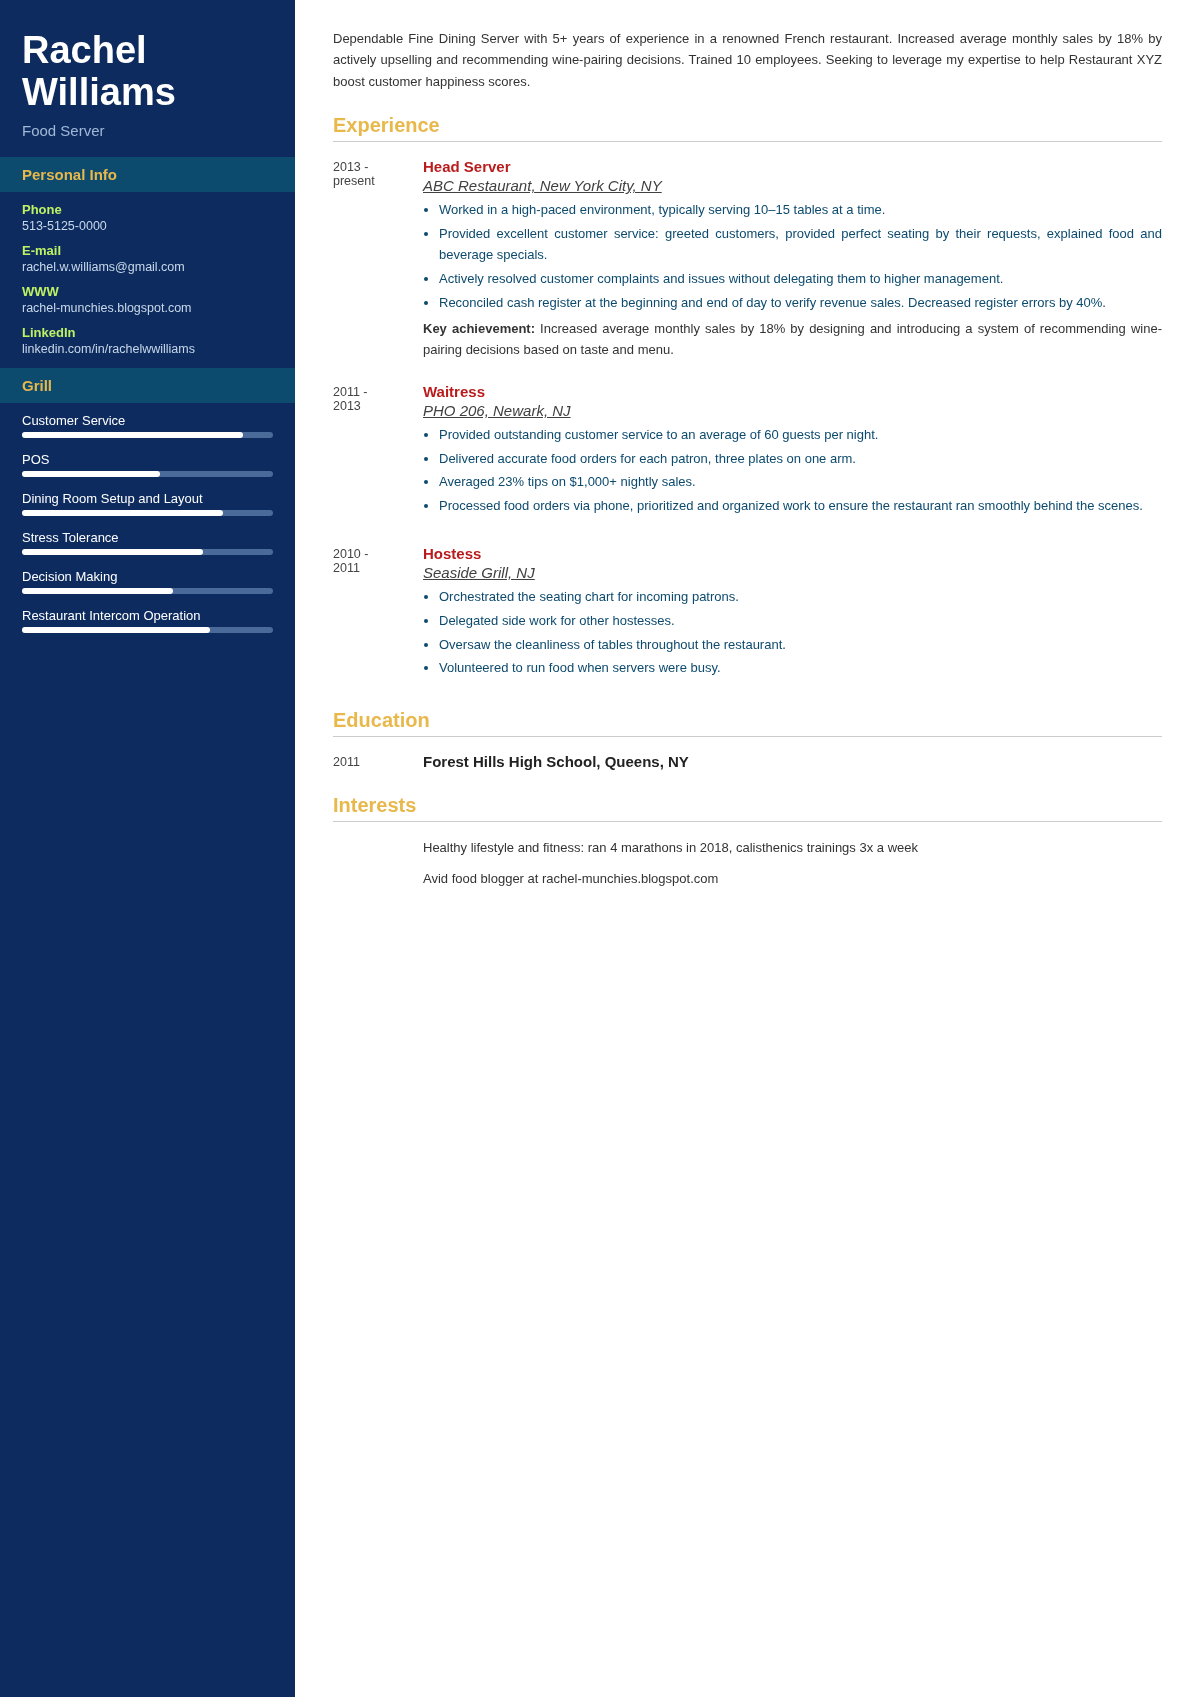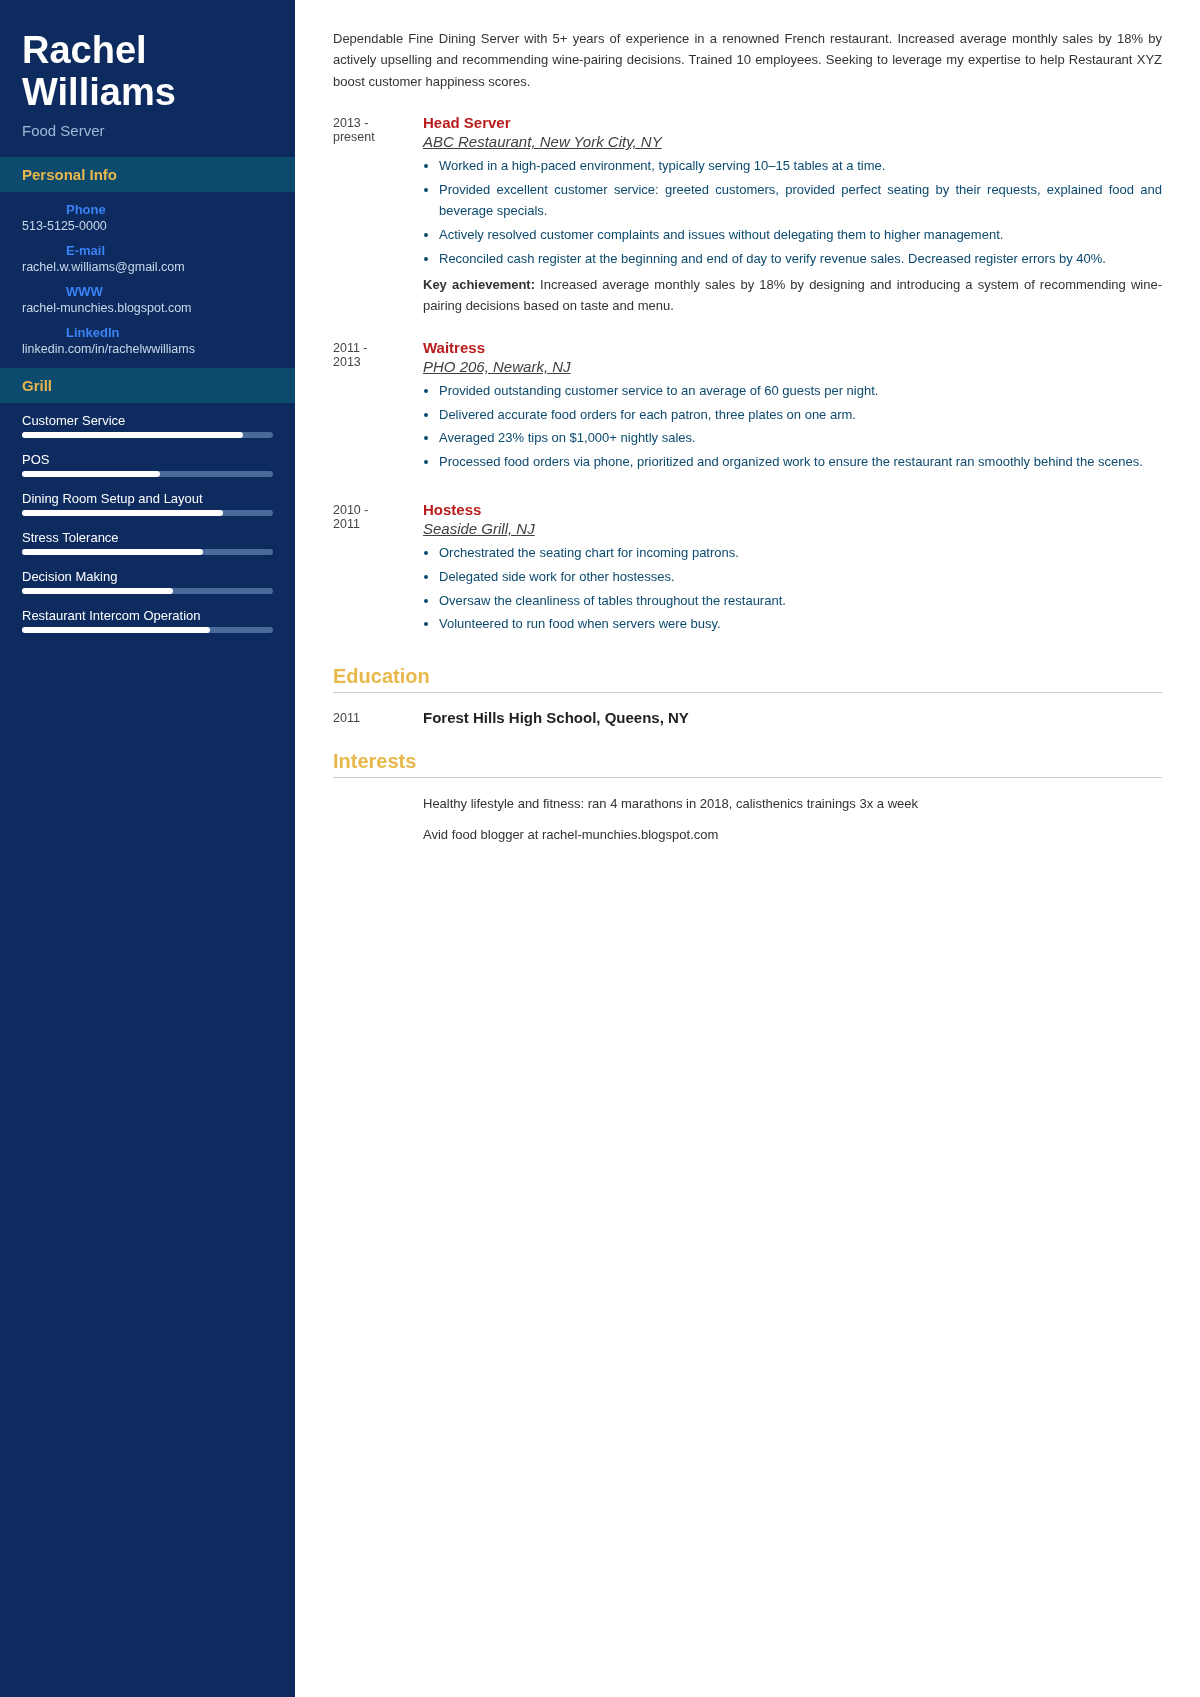--- a/index.html
+++ b/index.html
@@ -46,24 +46,23 @@
       font-weight: 700;
       padding: 9px 22px;
       margin-bottom: 10px;
     }
     .sidebar-info-block {
       padding: 0 22px 12px 22px;
     }
     .info-label {
       font-weight: 700;
       font-size: 13px;
-      color: #3b82f6;
+      color: #bef264;
       margin-top: 10px;
       margin-bottom: 2px;
-      margin-left: 44px;
     }
     .info-value {
       font-size: 12.5px;
       color: #c8d8ea;
     }
     .skills-section {
       padding: 0 22px;
     }
     .skill-item {
       margin-bottom: 14px;
@@ -247,20 +246,21 @@
         <div class="skill-bar-fill" style="width:75%"></div>
       </div>
     </div>
       </div>
   </div>
 
   <div class="main-content">
     <p class="summary-text">Dependable Fine Dining Server with 5+ years of experience in a renowned French restaurant. Increased average monthly sales by 18% by actively upselling and recommending wine-pairing decisions. Trained 10 employees. Seeking to leverage my expertise to help Restaurant XYZ boost customer happiness scores.</p>
 
     <div class="section">
+      <div class="section-title">Experience</div>
       <div id="experience-container">
           <div class="experience-entry">
       <div class="exp-dates">2013 -<br>present</div>
       <div class="exp-content">
         <div class="exp-job-title">Head Server</div>
         <div class="exp-company">ABC Restaurant, New York City, NY</div>
         <ul class="exp-bullets">
                 <li>Worked in a high-paced environment, typically serving 10–15 tables at a time.</li>
                 <li>Provided excellent customer service: greeted customers, provided perfect seating by their requests, explained food and beverage specials.</li>
                 <li>Actively resolved customer complaints and issues without delegating them to higher management.</li>

